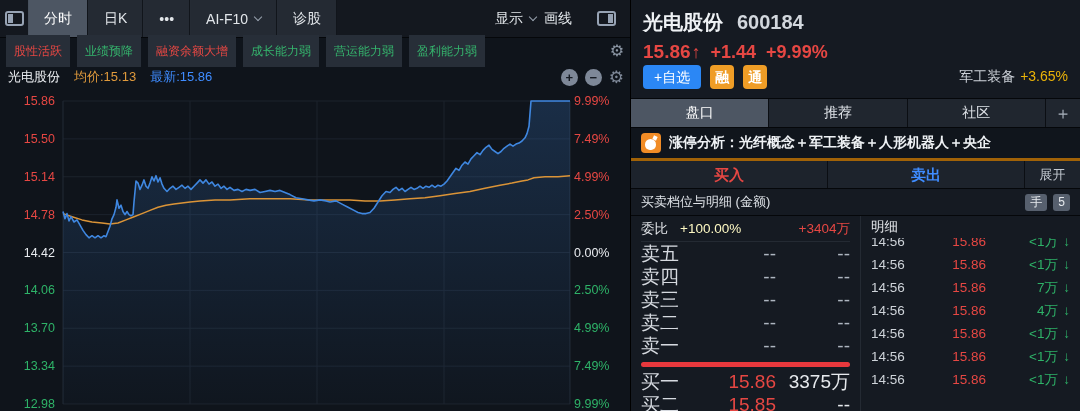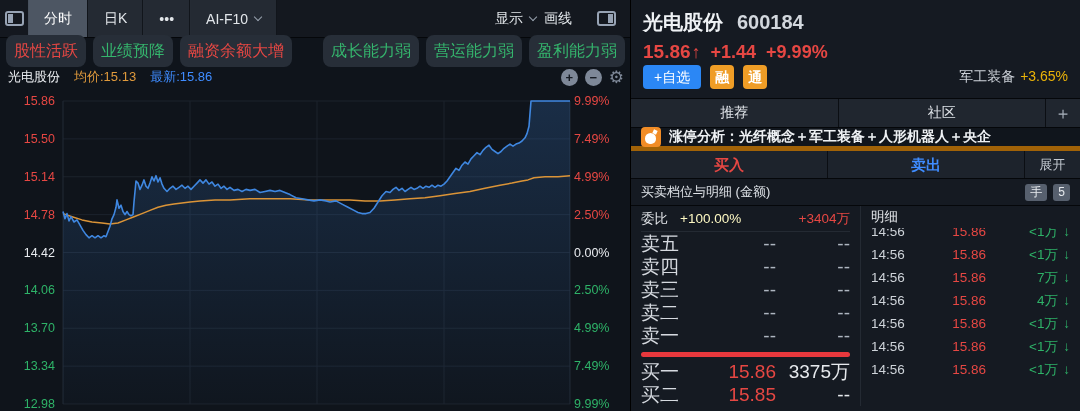--- a/index.html
+++ b/index.html
@@ -18,21 +18,21 @@
           padding:0 15px;display:flex;align-items:center;font-size:14px;color:#e2e6ea;cursor:default;}
   .tb-tab.sel{background:#4d5663;color:#fff;}
   .tb-spacer{flex:1;}
   .tb-right{display:flex;align-items:center;gap:20px;padding-right:10px;font-size:14px;color:#e2e6ea;}
   .tb-rt{display:flex;align-items:center;}
   .chev{display:inline-block;width:6px;height:6px;border-right:1.6px solid #98a2ae;border-bottom:1.6px solid #98a2ae;
         transform:rotate(45deg);margin-left:7px;position:relative;top:-2px;}
   
   .tags-row{position:absolute;left:0;top:38px;width:630px;height:26px;display:flex;align-items:center;
             gap:7px;padding:0 6px;}
-  .pill{background:#272e38;border-radius:8px;padding:8px 8px;font-size:16px;line-height:16px;white-space:nowrap;}
+  .pill{background:#272e38;border-radius:0;padding:8px 8px;font-size:12px;line-height:16px;white-space:nowrap;}
   .tags-gear{margin-left:auto;color:#8b96a4;font-size:16px;line-height:1;}
   
   .chart-header{position:absolute;left:0;top:64px;width:630px;height:26px;display:flex;align-items:center;
                 padding-left:8px;font-size:13px;}
   .ch-name{color:#e8ebef;}
   .ch-avg{color:#e09a3c;margin-left:14px;}
   .ch-last{color:#3f8cff;margin-left:14px;}
   .ch-icons{margin-left:auto;display:flex;align-items:center;gap:7px;padding-right:6px;}
   .circ{width:17px;height:17px;border-radius:50%;background:#7e8898;color:#161b23;font-weight:bold;
         display:flex;align-items:center;justify-content:center;font-size:13px;line-height:1;}
@@ -57,21 +57,21 @@
   .badge-orange{background:#ef9d26;color:#fff;border-radius:4px;font-size:14px;font-weight:bold;
                 padding:3px 5px;line-height:18px;margin-left:9px;}
   .sector{margin-left:auto;font-size:14px;color:#ccd1d8;}
   .sector b{color:#eab308;font-weight:normal;margin-left:5px;}
   .ptabs{margin-top:9px;height:30px;display:flex;border-top:1px solid #05070a;border-bottom:1px solid #05070a;}
   .ptab{flex:1;display:flex;align-items:center;justify-content:center;background:#20262f;
         border-right:1px solid #0b0e13;font-size:14px;color:#dfe3e8;}
   .ptab.sel{background:#4d5663;color:#fff;}
   .ptab-add{width:34px;flex:none;display:flex;align-items:center;justify-content:center;background:#20262f;
             color:#a9b2bd;font-size:17px;}
-  .analysis{height:23px;display:flex;align-items:center;padding:0 10px;background:#10151c;border-bottom:5px solid #a16207;}
+  .analysis{height:33px;display:flex;align-items:center;padding:0 10px;background:#10151c;border-bottom:3px solid #a16207;}
   .flame{width:20px;height:20px;background:#f18c26;border-radius:4px;position:relative;margin-right:8px;flex:none;}
   .flame::after{content:"";position:absolute;left:4px;top:6px;width:11px;height:11px;background:#fff;
                 border-radius:50% 50% 45% 45%;}
   .flame::before{content:"";position:absolute;right:4px;top:3px;width:4px;height:4px;background:#fff;transform:rotate(25deg);}
   .an-text{font-size:14px;font-weight:bold;color:#eef1f4;white-space:nowrap;overflow:hidden;}
   .trade-row{height:28px;display:flex;background:#1d232c;border-bottom:1px solid #05070a;font-size:15px;line-height:28px;}
   .trade-buy{width:197px;text-align:center;color:#e64743;font-weight:bold;border-right:1px solid #0b0e13;}
   .trade-sell{width:197px;text-align:center;color:#3f8cff;font-weight:bold;border-right:1px solid #0b0e13;}
   .trade-expand{flex:1;text-align:center;color:#c3c9d1;font-size:13px;}
   .book-header{height:26px;display:flex;align-items:center;padding:0 10px;font-size:13px;color:#dfe3e8;}
@@ -119,20 +119,23 @@
           <div class="tb-tab">
             <span>日K</span>
           </div>
           <div class="tb-tab">
             <span>•••</span>
           </div>
           <div class="tb-tab">
             <span>AI-F10</span>
             <i class="chev"></i>
           </div>
+          <div class="tb-tab">
+            <span>诊股</span>
+          </div>
         </div>
       <div class="tb-spacer"></div>
       <div class="tb-right">
         <div id="tb-right-items" style="display:flex;align-items:center;gap:8px;">
             <span class="tb-rt">
               <span>显示</span>
               <i class="chev"></i>
             </span>
             <span class="tb-rt">
               <span>画线</span>
@@ -144,21 +147,21 @@
             </div>
         </div>
       </div>
     </div>
 
     <div class="tags-row">
       <div id="tags" style="display:flex;gap:7px;">
           <span class="pill" style="color: rgb(230, 71, 67);">股性活跃</span>
           <span class="pill" style="color: rgb(53, 181, 109);">业绩预降</span>
           <span class="pill" style="color: rgb(230, 71, 67);">融资余额大增</span>
-          <span class="pill" style="color: rgb(53, 181, 109); margin-left: 24px;">成长能力弱</span>
+          <span class="pill" style="color: rgb(53, 181, 109);">成长能力弱</span>
           <span class="pill" style="color: rgb(53, 181, 109);">营运能力弱</span>
           <span class="pill" style="color: rgb(53, 181, 109);">盈利能力弱</span>
         </div>
       <span class="tags-gear">⚙</span>
     </div>
 
     <div class="chart-header">
       <span class="ch-name">光电股份</span>
       <span class="ch-avg">均价:15.13</span>
       <span class="ch-last">最新:15.86</span>
@@ -214,20 +217,21 @@
         <span class="btn-watch">+自选</span>
         <span class="badge-orange">融</span>
         <span class="badge-orange">通</span>
         <span class="sector">
           <span>军工装备</span><b>+3.65%</b>
         </span>
       </div>
     </div>
 
     <div class="ptabs" id="ptabs">
+        <div class="ptab sel">盘口</div>
         <div class="ptab">推荐</div>
         <div class="ptab">社区</div>
         <div class="ptab-add">＋</div>
       </div>
 
     <div class="analysis">
       <span class="flame"></span>
       <span class="an-text">
         <span>涨停分析：</span><span>光纤概念＋军工装备＋人形机器人＋央企</span>
       </span>

